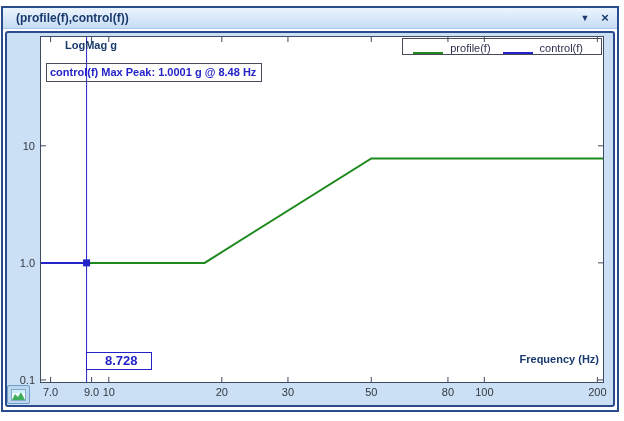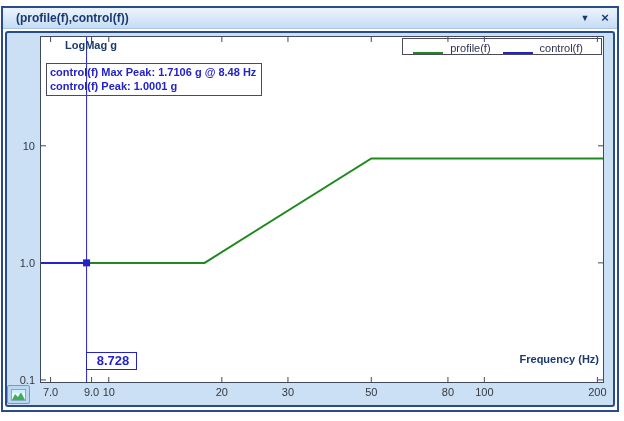--- a/index.html
+++ b/index.html
@@ -54,21 +54,21 @@
   .annotation{
     position:absolute;left:5px;top:26px;
     border:1px solid #4a4a5a;padding:1px 5px 2px 3px;
     font-size:11px;font-weight:bold;color:#2323c8;line-height:14px;
     white-space:nowrap;background:transparent;
   }
   .cursor-readout{
     position:absolute;width:46px;height:16px;
     border:1px solid #2323c8;background:#ffffff;
     font-size:13px;font-weight:bold;color:#2323c8;
-    line-height:16px;padding-left:3px;text-align:center;
+    line-height:16px;padding-left:18px;
   }
   .thumb-btn{
     position:absolute;left:7px;top:385px;width:21px;height:17px;
     background:#bcd8f0;border:1px solid #6f9cc9;border-radius:2px;
     display:flex;align-items:center;justify-content:center;cursor:default;
   }
 </style>
 </head>
 <body>
 
@@ -122,22 +122,21 @@
       <text x="-6" y="112.79995263502425" text-anchor="end">10</text>
       <line x1="45.58218853505966" y1="0" x2="45.58218853505966" y2="345" stroke="#2323c8" stroke-width="1"></line>
       <polyline points="0.0,225.9 163.6,225.9 330.3,121.4 562.0,121.4" fill="none" stroke="#1e8a1e" stroke-width="2"></polyline>
       <polyline points="0.0,225.9 45.6,225.9" fill="none" stroke="#2323c8" stroke-width="2"></polyline>
       <rect x="42.08218853505966" y="222.36229086039174" width="7" height="7" fill="#2323c8"></rect>
     </svg>
 
   <div class="ylabel-corner">LogMag g</div>
 
   <div class="annotation">
-    <div>control(f) Max Peak: 1.7106 g @ 8.48 Hz</div>
-    <div>control(f) Peak: 1.0001 g</div>
+    <div>control(f) Max Peak: 1.0001 g @ 8.48 Hz</div>
   </div>
 
   <div class="legend">
     <span class="swatch" id="swatch-0" style="border-top-color: rgb(30, 138, 30);"></span>
     <span class="leg-label">profile(f)</span>
     <span class="swatch" id="swatch-1" style="border-top-color: rgb(35, 35, 200);"></span>
     <span class="leg-label">control(f)</span>
   </div>
 
   <div class="cursor-readout" id="cursor-readout" style="left: 45px; top: 315px;">8.728</div>

